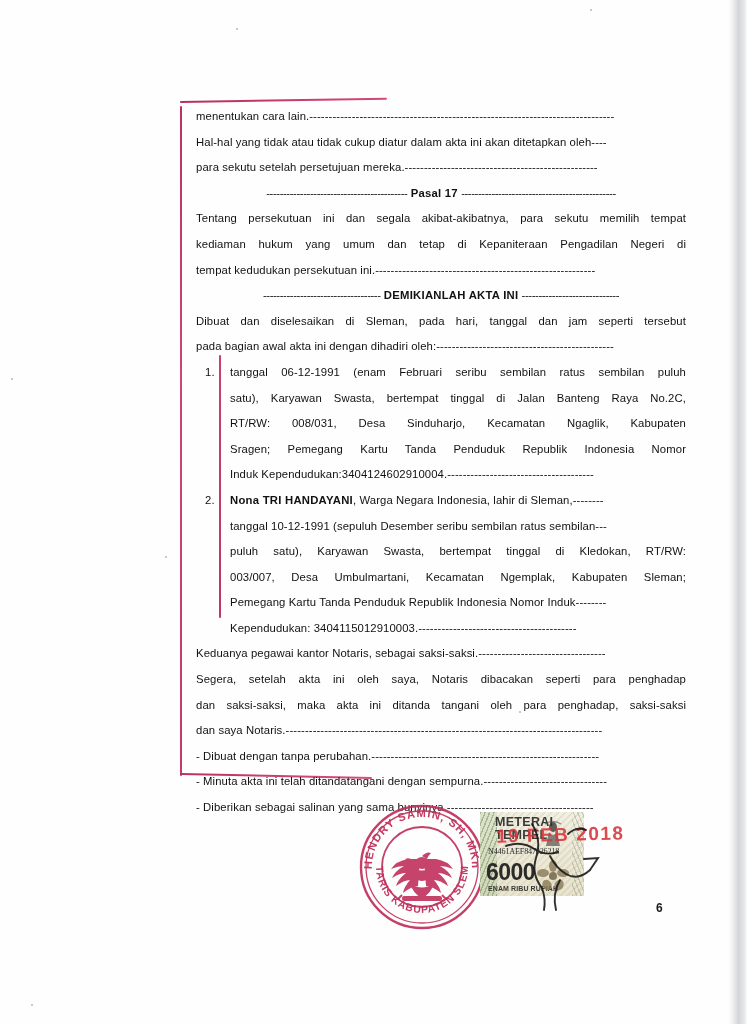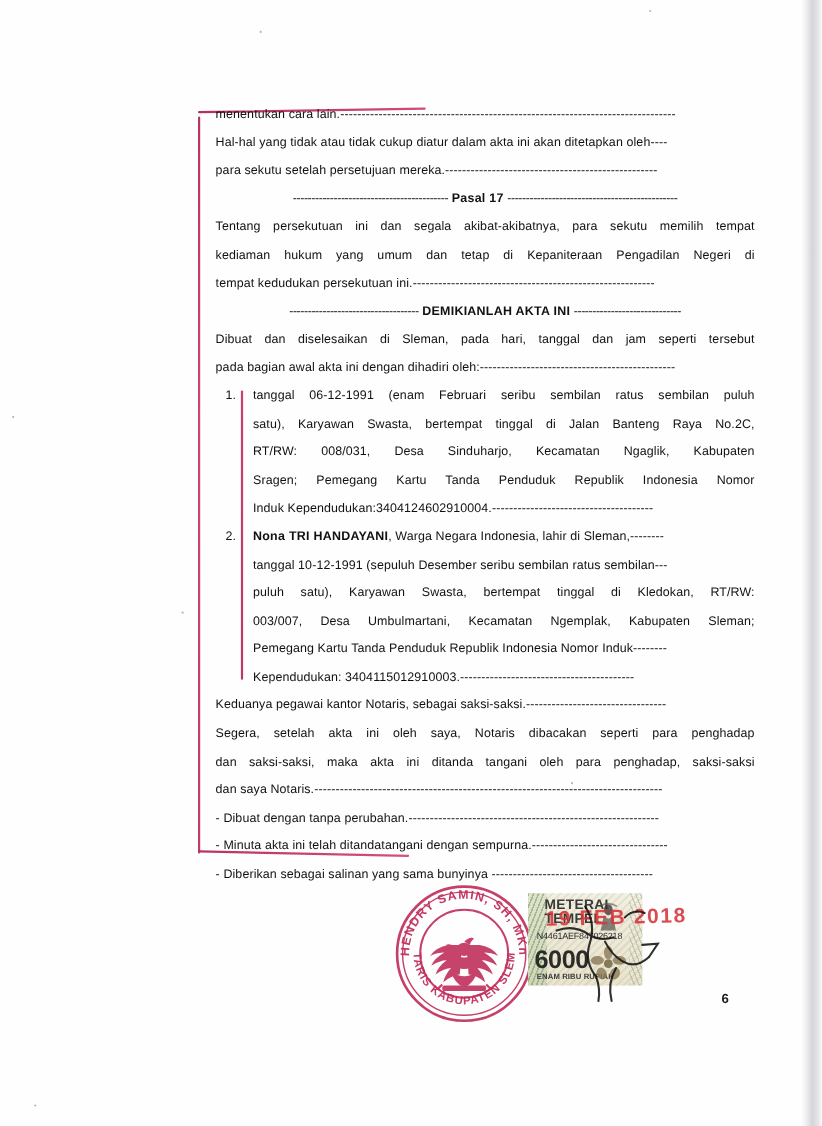--- a/index.html
+++ b/index.html
@@ -36,21 +36,21 @@
     position: absolute;
     background: #9a9a9a;
     border-radius: 50%;
     opacity: .7;
   }
 
   
   #doc {
     position: absolute;
     left: 196px;
-    top: 92px;
+    top: 104px;
     width: 490px;
     font-size: 11.3px;
     line-height: 25.6px;
     letter-spacing: .1px;
     color: #111;
   }
   .line {
     white-space: nowrap;
     overflow: hidden;
   }
@@ -164,21 +164,21 @@
     color: #3a3a38;
     letter-spacing: .3px;
     font-family: "Liberation Sans", sans-serif;
   }
   .mat-serial {
     position: absolute;
     left: 8px; top: 35px;
     font-size: 8.2px;
     color: #2c2c2a;
     letter-spacing: -.2px;
-    font-family: Liberation Sans, sans-serif;
+    font-family: Liberation Serif, serif;
   }
   .mat-value {
     position: absolute;
     left: 6px; top: 48px;
     font-size: 23px;
     font-weight: bold;
     line-height: 25px;
     color: #2b2b29;
     letter-spacing: -.5px;
   }

